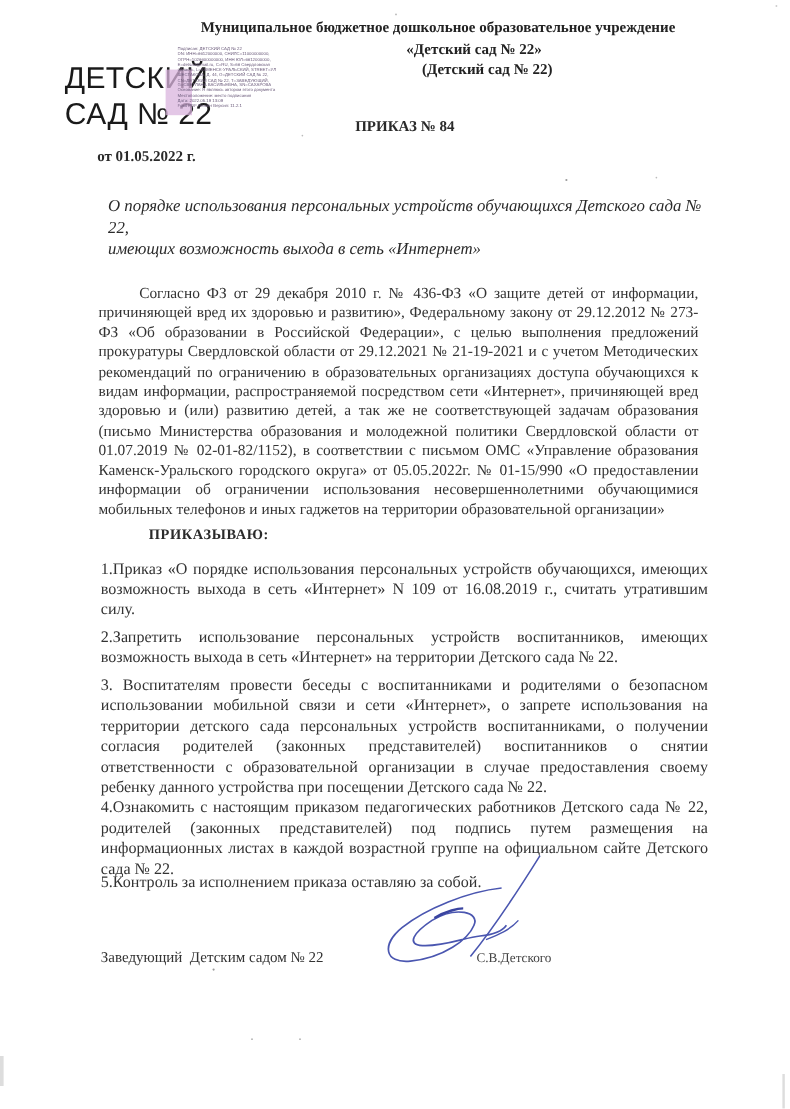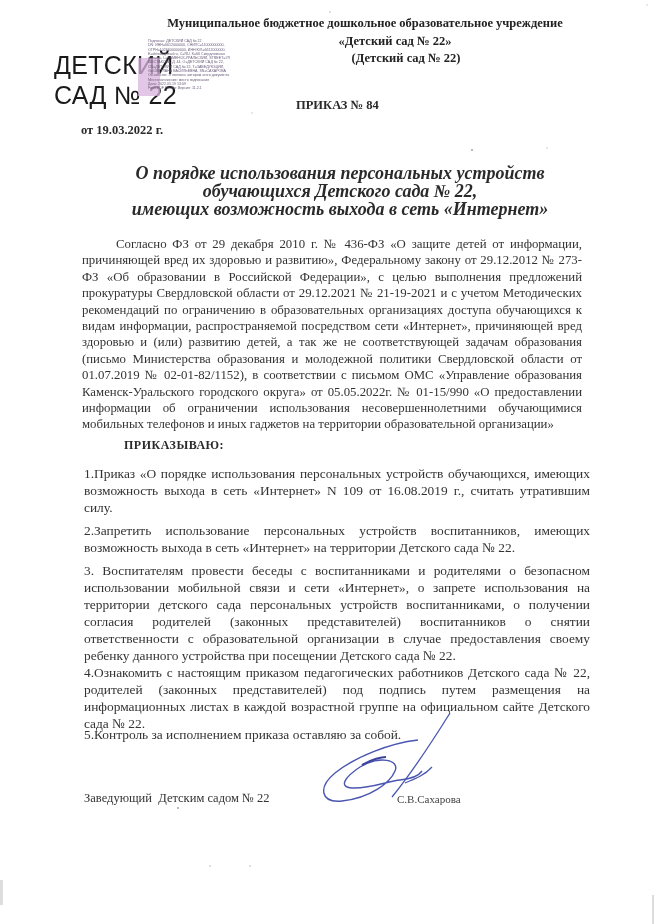--- a/index.html
+++ b/index.html
@@ -8,21 +8,21 @@
     font-family: "Liberation Serif", "DejaVu Serif", serif; color: #2a2a2a;
   }
   .abs { position: absolute; }
   .hdr { font-weight: bold; font-size: 12.5px; text-align: center; color: #222; line-height: 17px; }
   .stamp-big { font-family: "Liberation Sans", "DejaVu Sans", sans-serif; font-size: 25px; color: #1a1a1a; line-height: 30px; letter-spacing: 0.3px; margin-top: 12px; }
   .stamp-box { left: 148px; top: 39px; width: 112px; height: 58px; }
   .stamp-accent { left: 138px; top: 58px; width: 22px; height: 38px; background: #d9b4de; opacity: 0.75; }
   .stamp-line { font-family: "Liberation Sans", "DejaVu Sans", sans-serif; font-size: 3.6px; line-height: 4.3px; color: #6a5a7a; white-space: nowrap; overflow: hidden; }
   .title { font-weight: bold; font-size: 12.5px; }
   .date { font-weight: bold; font-size: 12.5px; }
-  .subject { font-style: italic; font-weight: bold; font-size: 18px; text-align: center; line-height: 18px; color: #2a2a2a; }
+  .subject { font-style: italic; font-weight: normal; font-size: 14px; line-height: 18px; color: #2a2a2a; }
   .para { font-size: 12.8px; line-height: 16.4px; text-align: justify; color: #333; }
   .para .indent { display: inline-block; width: 34px; }
   .order-head { font-weight: bold; font-size: 12px; letter-spacing: 0.5px; }
   .item { font-size: 13.4px; line-height: 17px; text-align: justify; color: #333; }
   .sign { font-size: 12.5px; color: #333; }
   .sign-name { font-size: 11px; color: #444; }
   .specks { left:0; top:0; width:658px; height:924px; pointer-events:none; }
 </style>
 </head>
 <body>
@@ -45,21 +45,21 @@
   <div class="stamp-line">ШЕСТАКОВА, Д. 44, O=ДЕТСКИЙ САД № 22,</div>
   <div class="stamp-line">CN=ДЕТСКИЙ САД № 22, T=ЗАВЕДУЮЩИЙ,</div>
   <div class="stamp-line">G=СВЕТЛАНА ВАСИЛЬЕВНА, SN=САХАРОВА</div>
   <div class="stamp-line">Основание: Я являюсь автором этого документа</div>
   <div class="stamp-line">Местоположение: место подписания</div>
   <div class="stamp-line">Дата: 2022.05.19 13:09</div>
   <div class="stamp-line">Foxit PDF Reader Версия: 11.2.1</div>
 </div>
 
 <div class="abs title" style="left:296px; top:98px;">ПРИКАЗ № 84</div>
-<div class="abs date" style="left:81px; top:123px;">от 19.03.2022 г.</div>
+<div class="abs date" style="left:81px; top:123px;">от 01.05.2022 г.</div>
 
 <div class="abs subject" style="left:90px; top:164px; width:500px;">
   <div>О порядке использования персональных устройств обучающихся Детского сада № 22,</div>
   <div>имеющих возможность выхода в сеть «Интернет»</div>
 </div>
 
 <div class="abs para" style="left:82px; top:236px; width:500px;">
   <span class="indent"></span><span>Согласно ФЗ от 29 декабря 2010 г. № 436-ФЗ «О защите детей от информации, причиняющей вред их здоровью и развитию», Федеральному закону от 29.12.2012 № 273-ФЗ «Об образовании в Российской Федерации», с целью выполнения предложений прокуратуры Свердловской области от 29.12.2021 № 21-19-2021 и с учетом Методических рекомендаций по ограничению в образовательных организациях доступа обучающихся к видам информации, распространяемой посредством сети «Интернет», причиняющей вред здоровью и (или) развитию детей, а так же не соответствующей задачам образования (письмо Министерства образования и молодежной политики Свердловской области от 01.07.2019 № 02-01-82/1152), в соответствии с письмом ОМС «Управление образования Каменск-Уральского городского округа» от 05.05.2022г. № 01-15/990 «О предоставлении информации об ограничении использования несовершеннолетними обучающимися мобильных телефонов и иных гаджетов на территории образовательной организации»</span>
 </div>
 
@@ -72,21 +72,21 @@
 <div class="abs item" style="left:84px; top:726px; width:506px;">5.Контроль за исполнением приказа оставляю за собой.</div>
 
 <svg class="abs" style="left:300px; top:705px;" width="180" height="110" viewBox="0 0 180 110">
   <path d="M150 8 C 130 40, 110 70, 92 92" stroke="#4a56b0" stroke-width="1.3" fill="none"></path>
   <path d="M118 35 C 90 38, 55 52, 35 68 C 18 82, 20 98, 42 96 C 70 93, 90 78, 95 66 C 100 55, 80 50, 60 62 C 45 72, 38 82, 52 83 C 70 84, 88 76, 100 75 C 110 74, 118 72, 122 66" stroke="#4a56b0" stroke-width="1.4" fill="none"></path>
   <path d="M62 60 C 72 54, 82 52, 86 52" stroke="#3a44a0" stroke-width="2" fill="none"></path>
   <path d="M105 78 C 115 74, 125 70, 132 62" stroke="#4a56b0" stroke-width="1.2" fill="none"></path>
 </svg>
 
 <div class="abs sign" style="left:84px; top:791px; white-space:pre;">Заведующий  Детским садом № 22</div>
-<div class="abs sign-name" style="left:397px; top:793px;">С.В.Сахарова</div>
+<div class="abs sign-name" style="left:397px; top:793px;">С.В.Детского</div>
 
 <svg class="abs specks" width="658" height="924">
   <circle cx="330" cy="12" r="0.8" fill="#bbb"></circle>
   <circle cx="647" cy="5" r="0.8" fill="#ccc"></circle>
   <circle cx="252" cy="113" r="0.7" fill="#bbb"></circle>
   <circle cx="472" cy="150" r="0.9" fill="#999"></circle>
   <circle cx="547" cy="148" r="0.7" fill="#bbb"></circle>
   <circle cx="178" cy="808" r="0.9" fill="#999"></circle>
   <circle cx="210" cy="866" r="0.7" fill="#aaa"></circle>
   <circle cx="250" cy="866" r="0.7" fill="#aaa"></circle>

